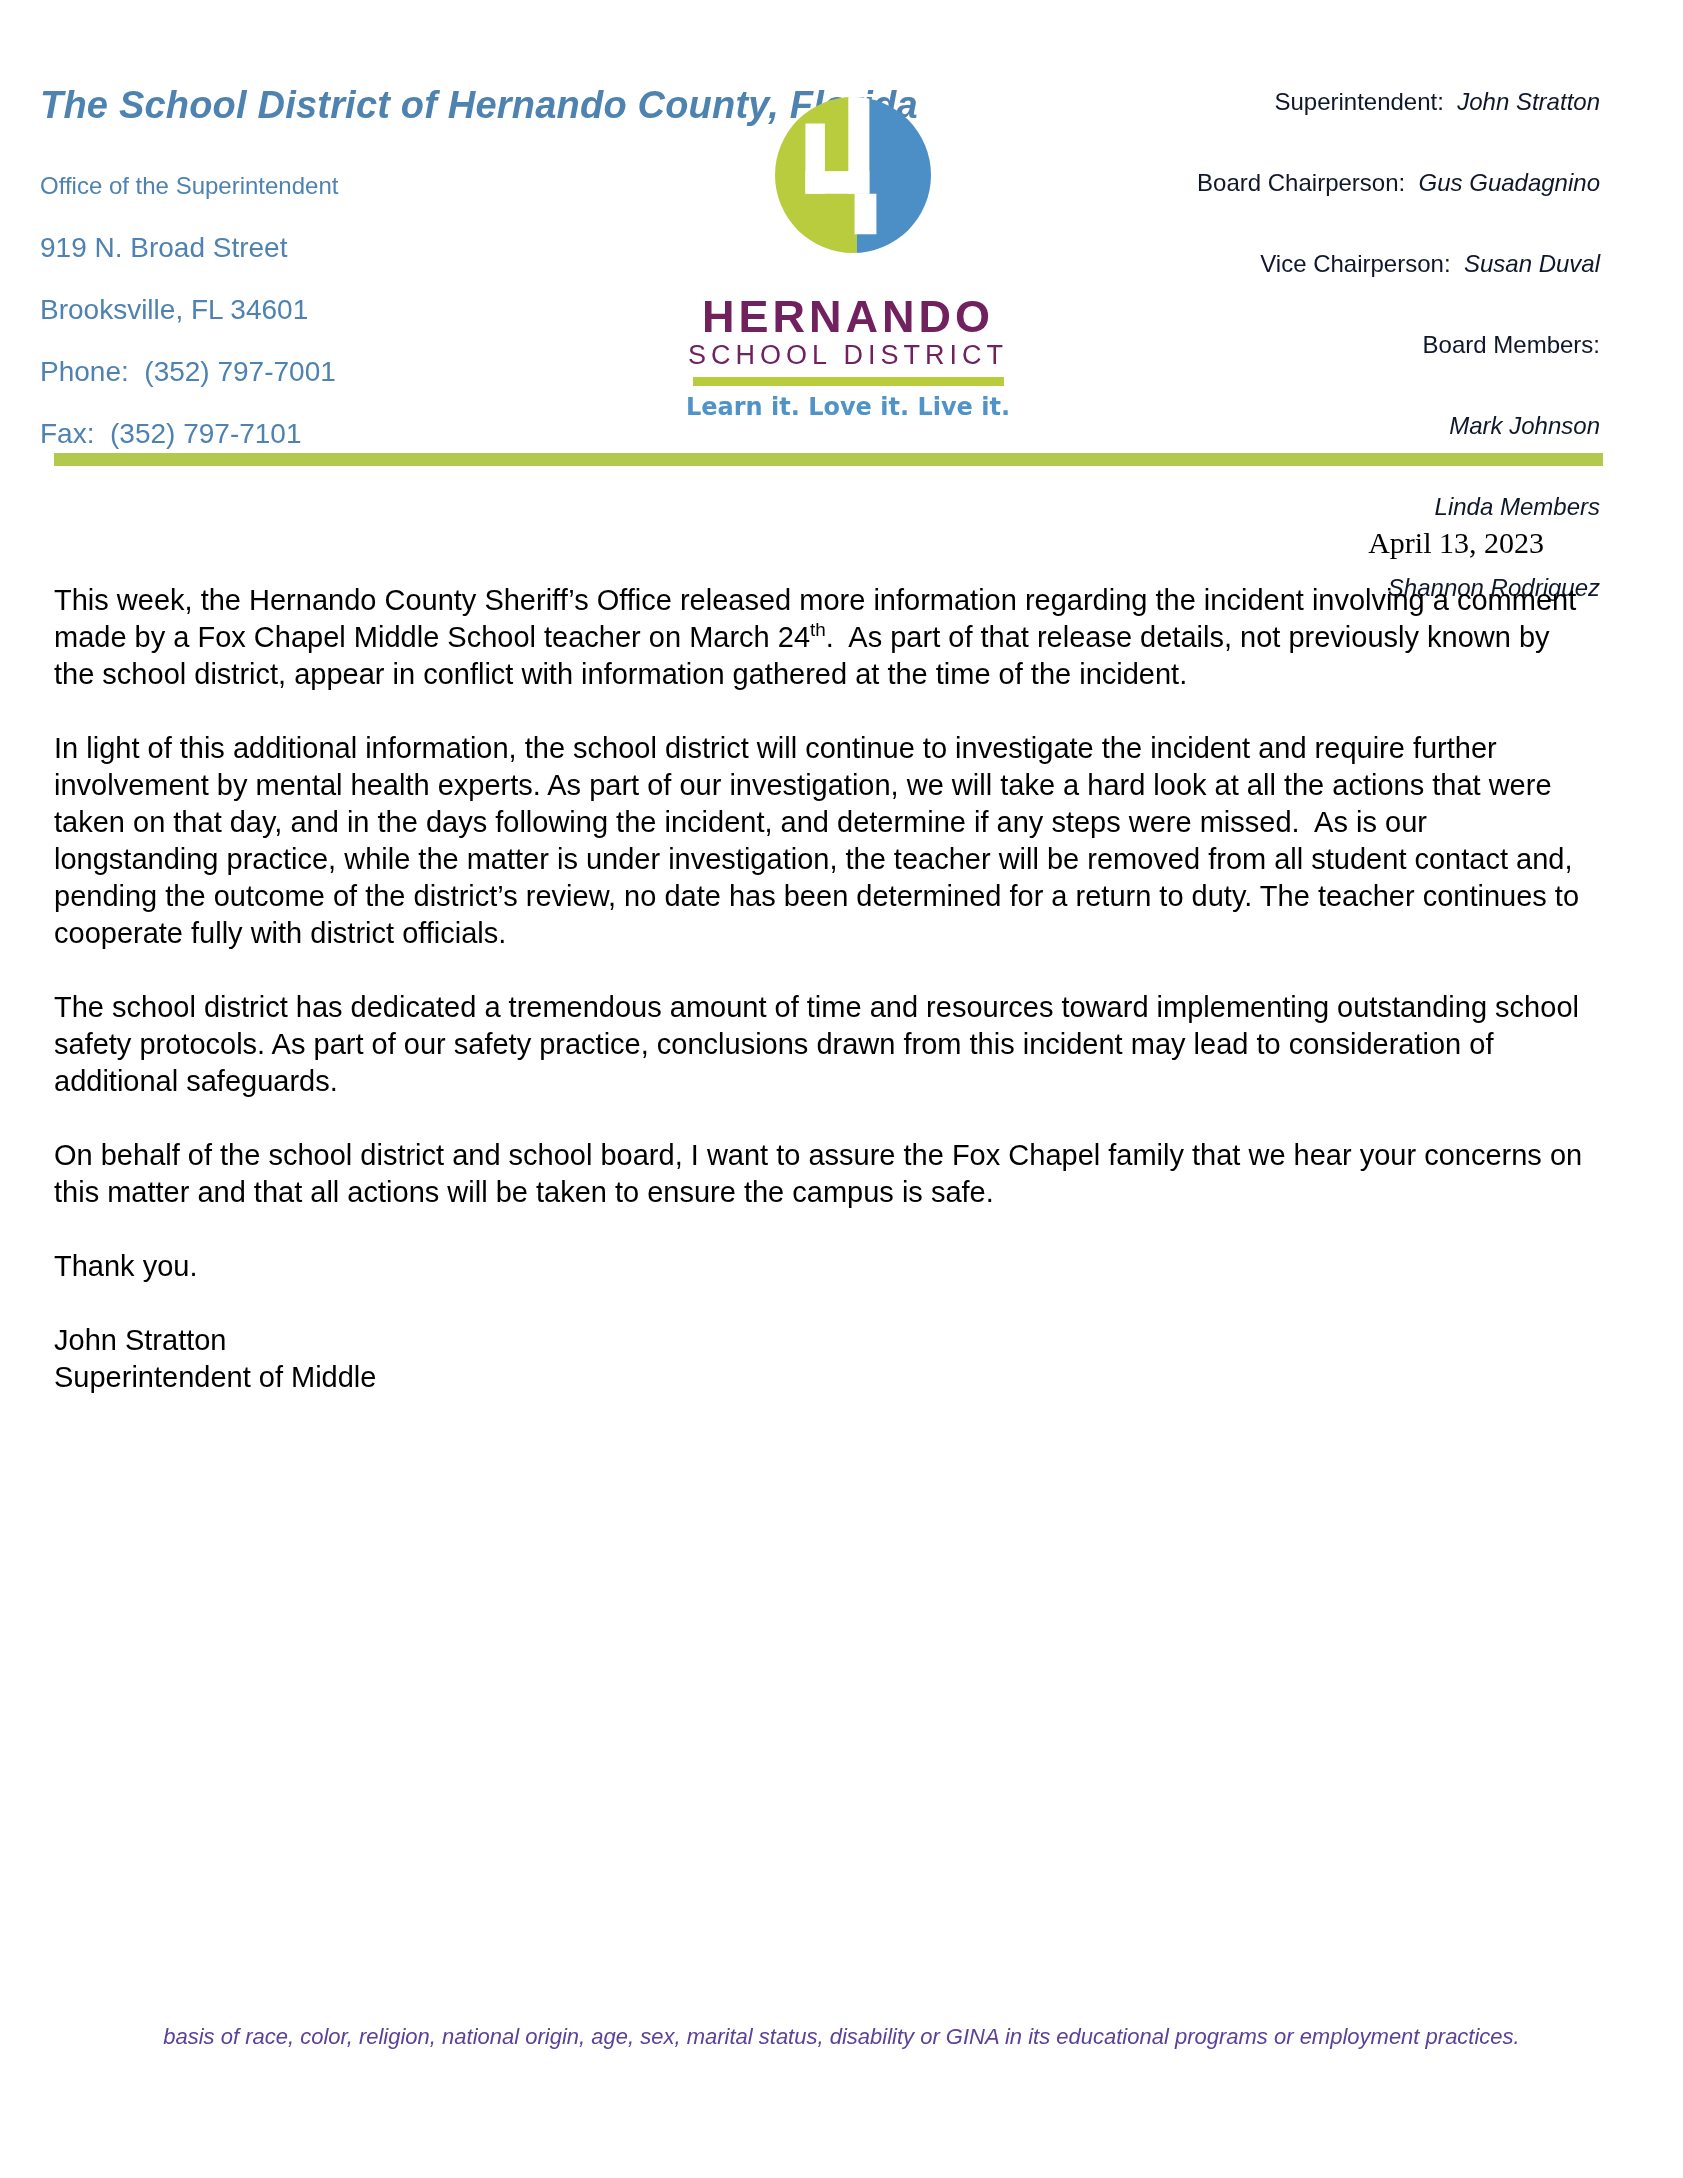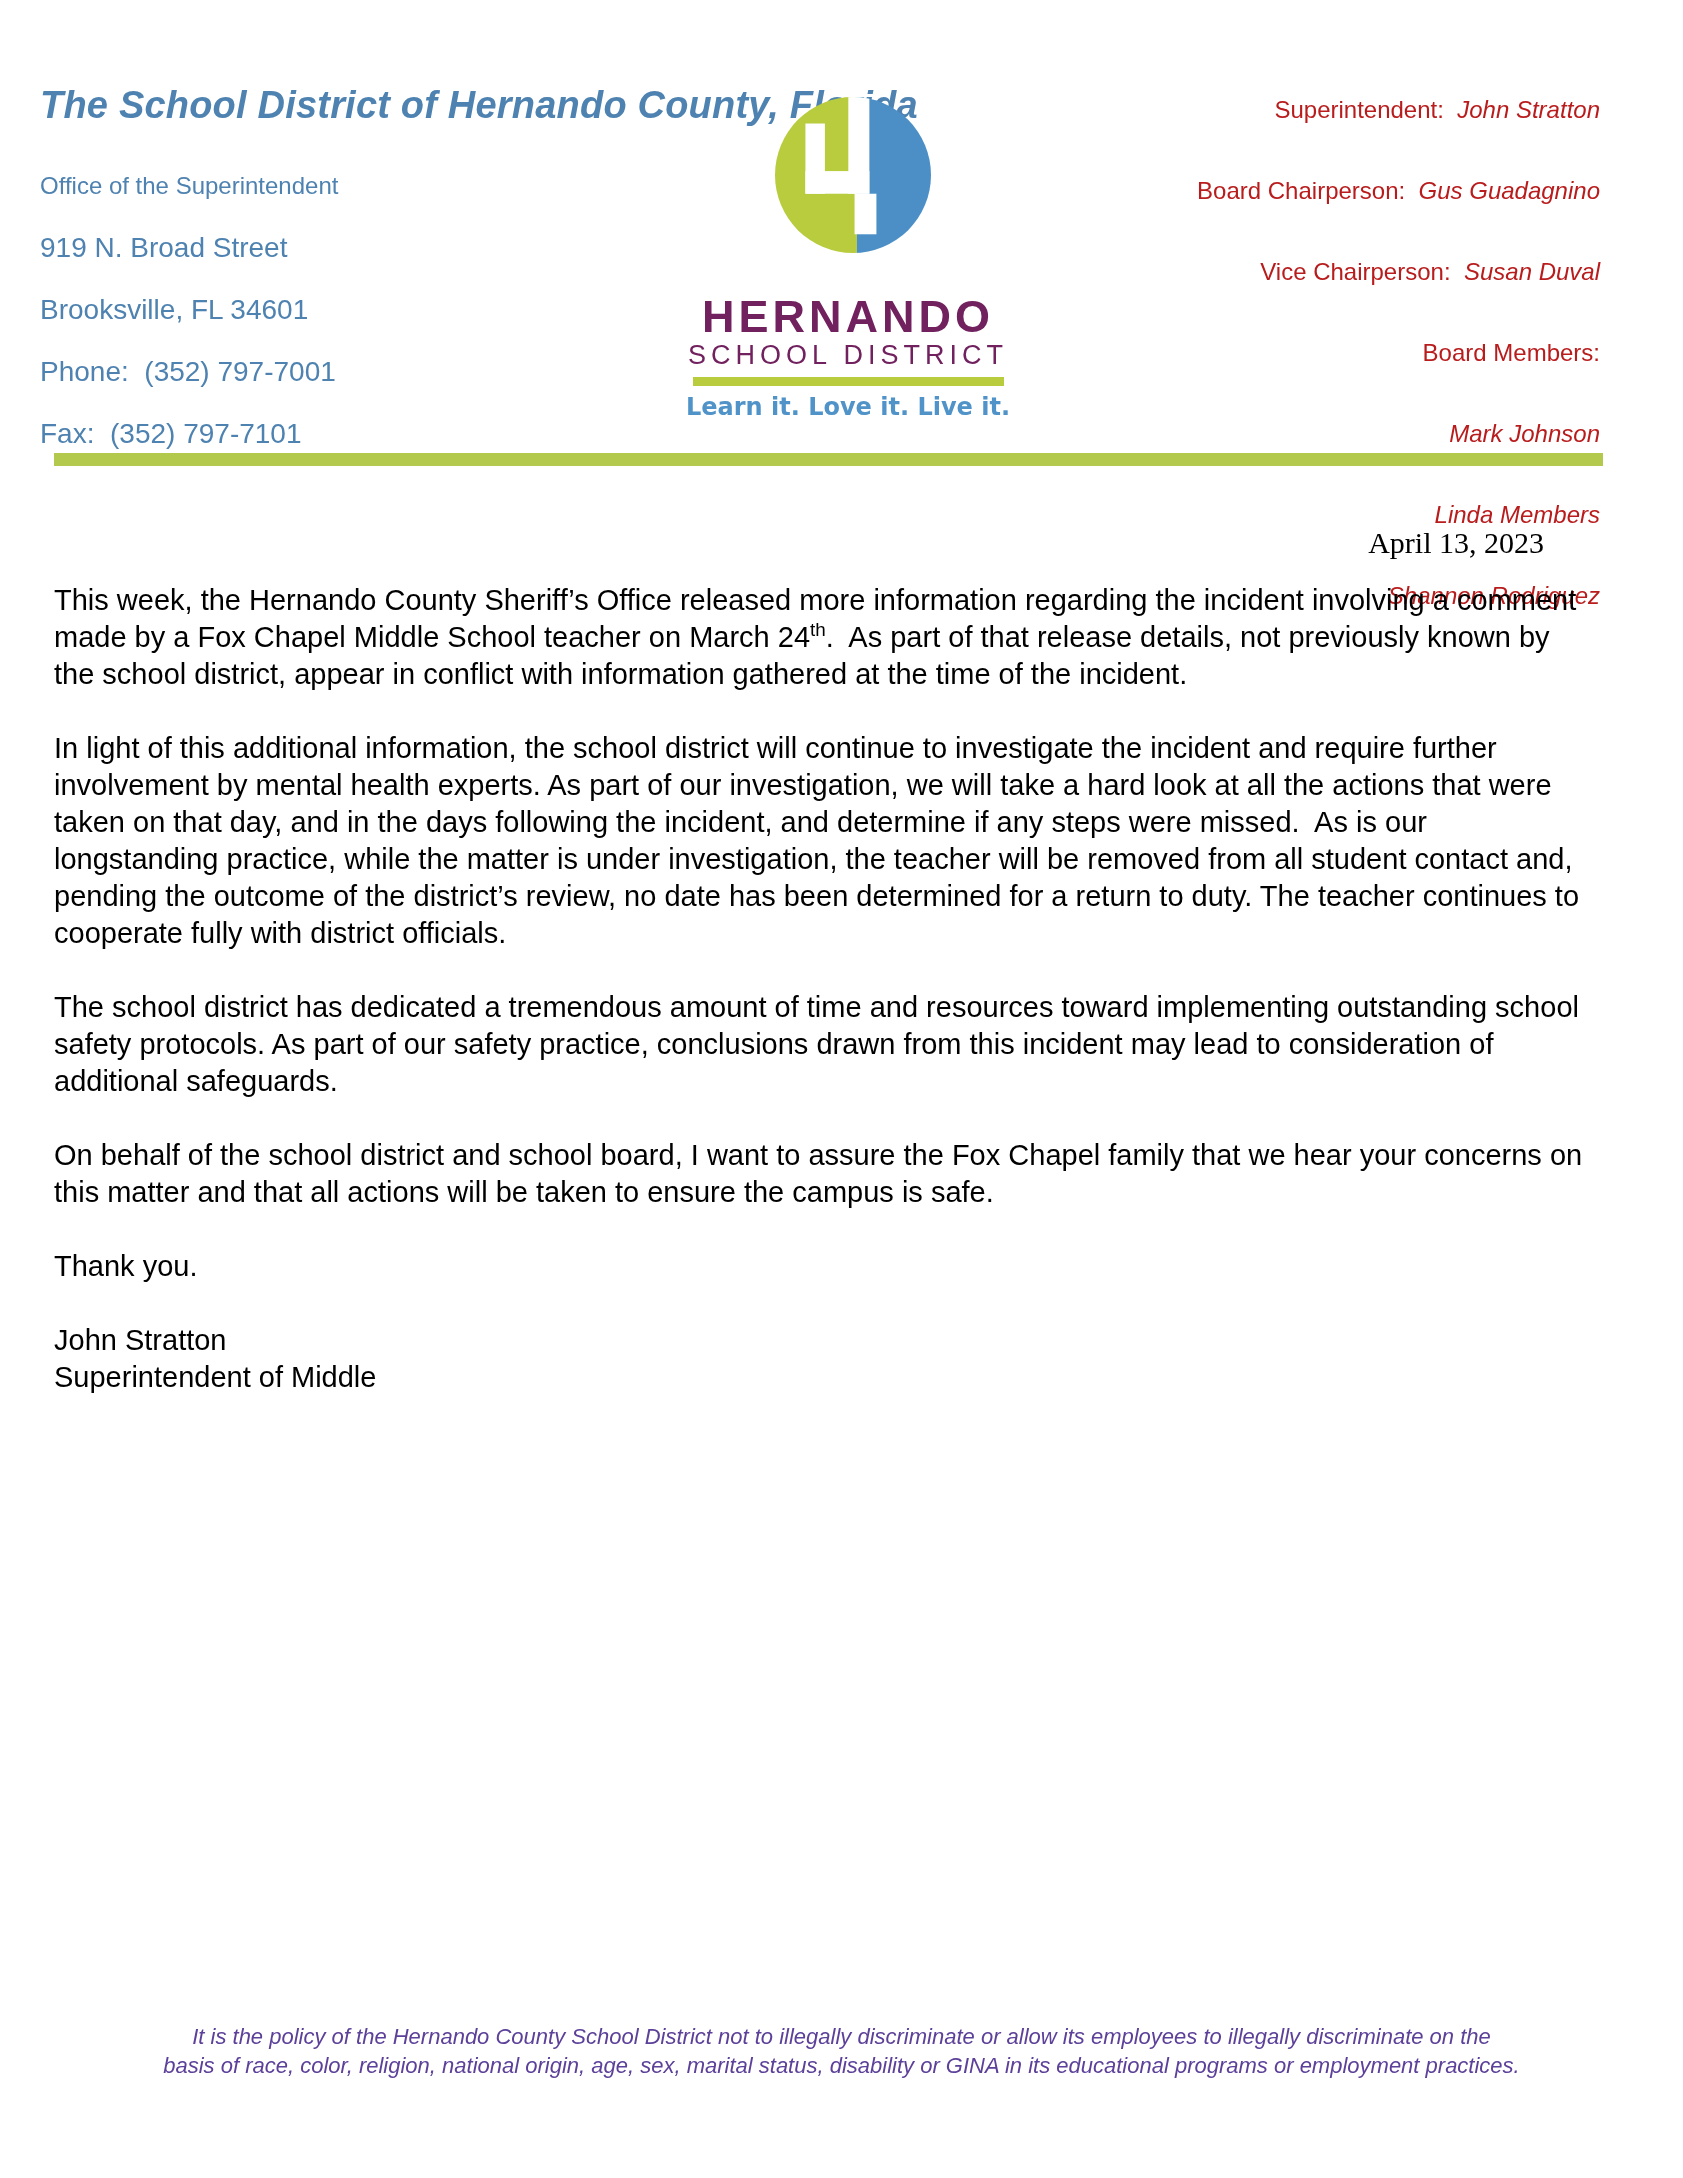--- a/index.html
+++ b/index.html
@@ -11,21 +11,21 @@
   
   .header-left {
     position:absolute; left:40px; top:48px; color:#4e82b0; white-space:pre-wrap;
   }
   .hl-title { font-size:38px; font-weight:bold; font-style:italic; margin-bottom:9px; letter-spacing:0.2px; }
   .hl-office { font-size:24px; line-height:27px; }
   .hl-line { font-size:28px; line-height:26px; }
 
   
   .header-right {
-    position:absolute; right:83px; top:42px; text-align:right; color:#b91c1c;
+    position:absolute; right:83px; top:34px; text-align:right; color:#0f172a;
     font-size:24px; line-height:27px; white-space:pre-wrap;
   }
   .hr-name { font-style:italic; }
 
   
   .logo-circle { position:absolute; left:775px; top:97px; width:156px; height:156px; }
   .logo-textblock { position:absolute; left:670px; top:258px; width:356px; text-align:center;margin-top:36px; }
   .logo-wordmark {
     font-size:45px; line-height:45px; font-weight:bold; letter-spacing:4px;
     color:#72215f; white-space:nowrap;
@@ -124,18 +124,17 @@
     <p>The school district has dedicated a tremendous amount of time and resources toward implementing outstanding school safety protocols. As part of our safety practice, conclusions drawn from this incident may lead to consideration of additional safeguards.</p>
     <p>On behalf of the school district and school board, I want to assure the Fox Chapel family that we hear your concerns on this matter and that all actions will be taken to ensure the campus is safe.</p>
     <p>Thank you.</p>
     <div class="sig-block">
       <div>John Stratton</div>
       <div>Superintendent of Middle</div>
     </div>
   </div>
 
   <div class="policy-footer">
-    <div>It is the policy of the Hernando County School District not to illegally discriminate or allow its employees to illegally discriminate on the</div>
     <div>basis of race, color, religion, national origin, age, sex, marital status, disability or GINA in its educational programs or employment practices.</div>
   </div>
 
 </div>
 
 
 </body></html>

